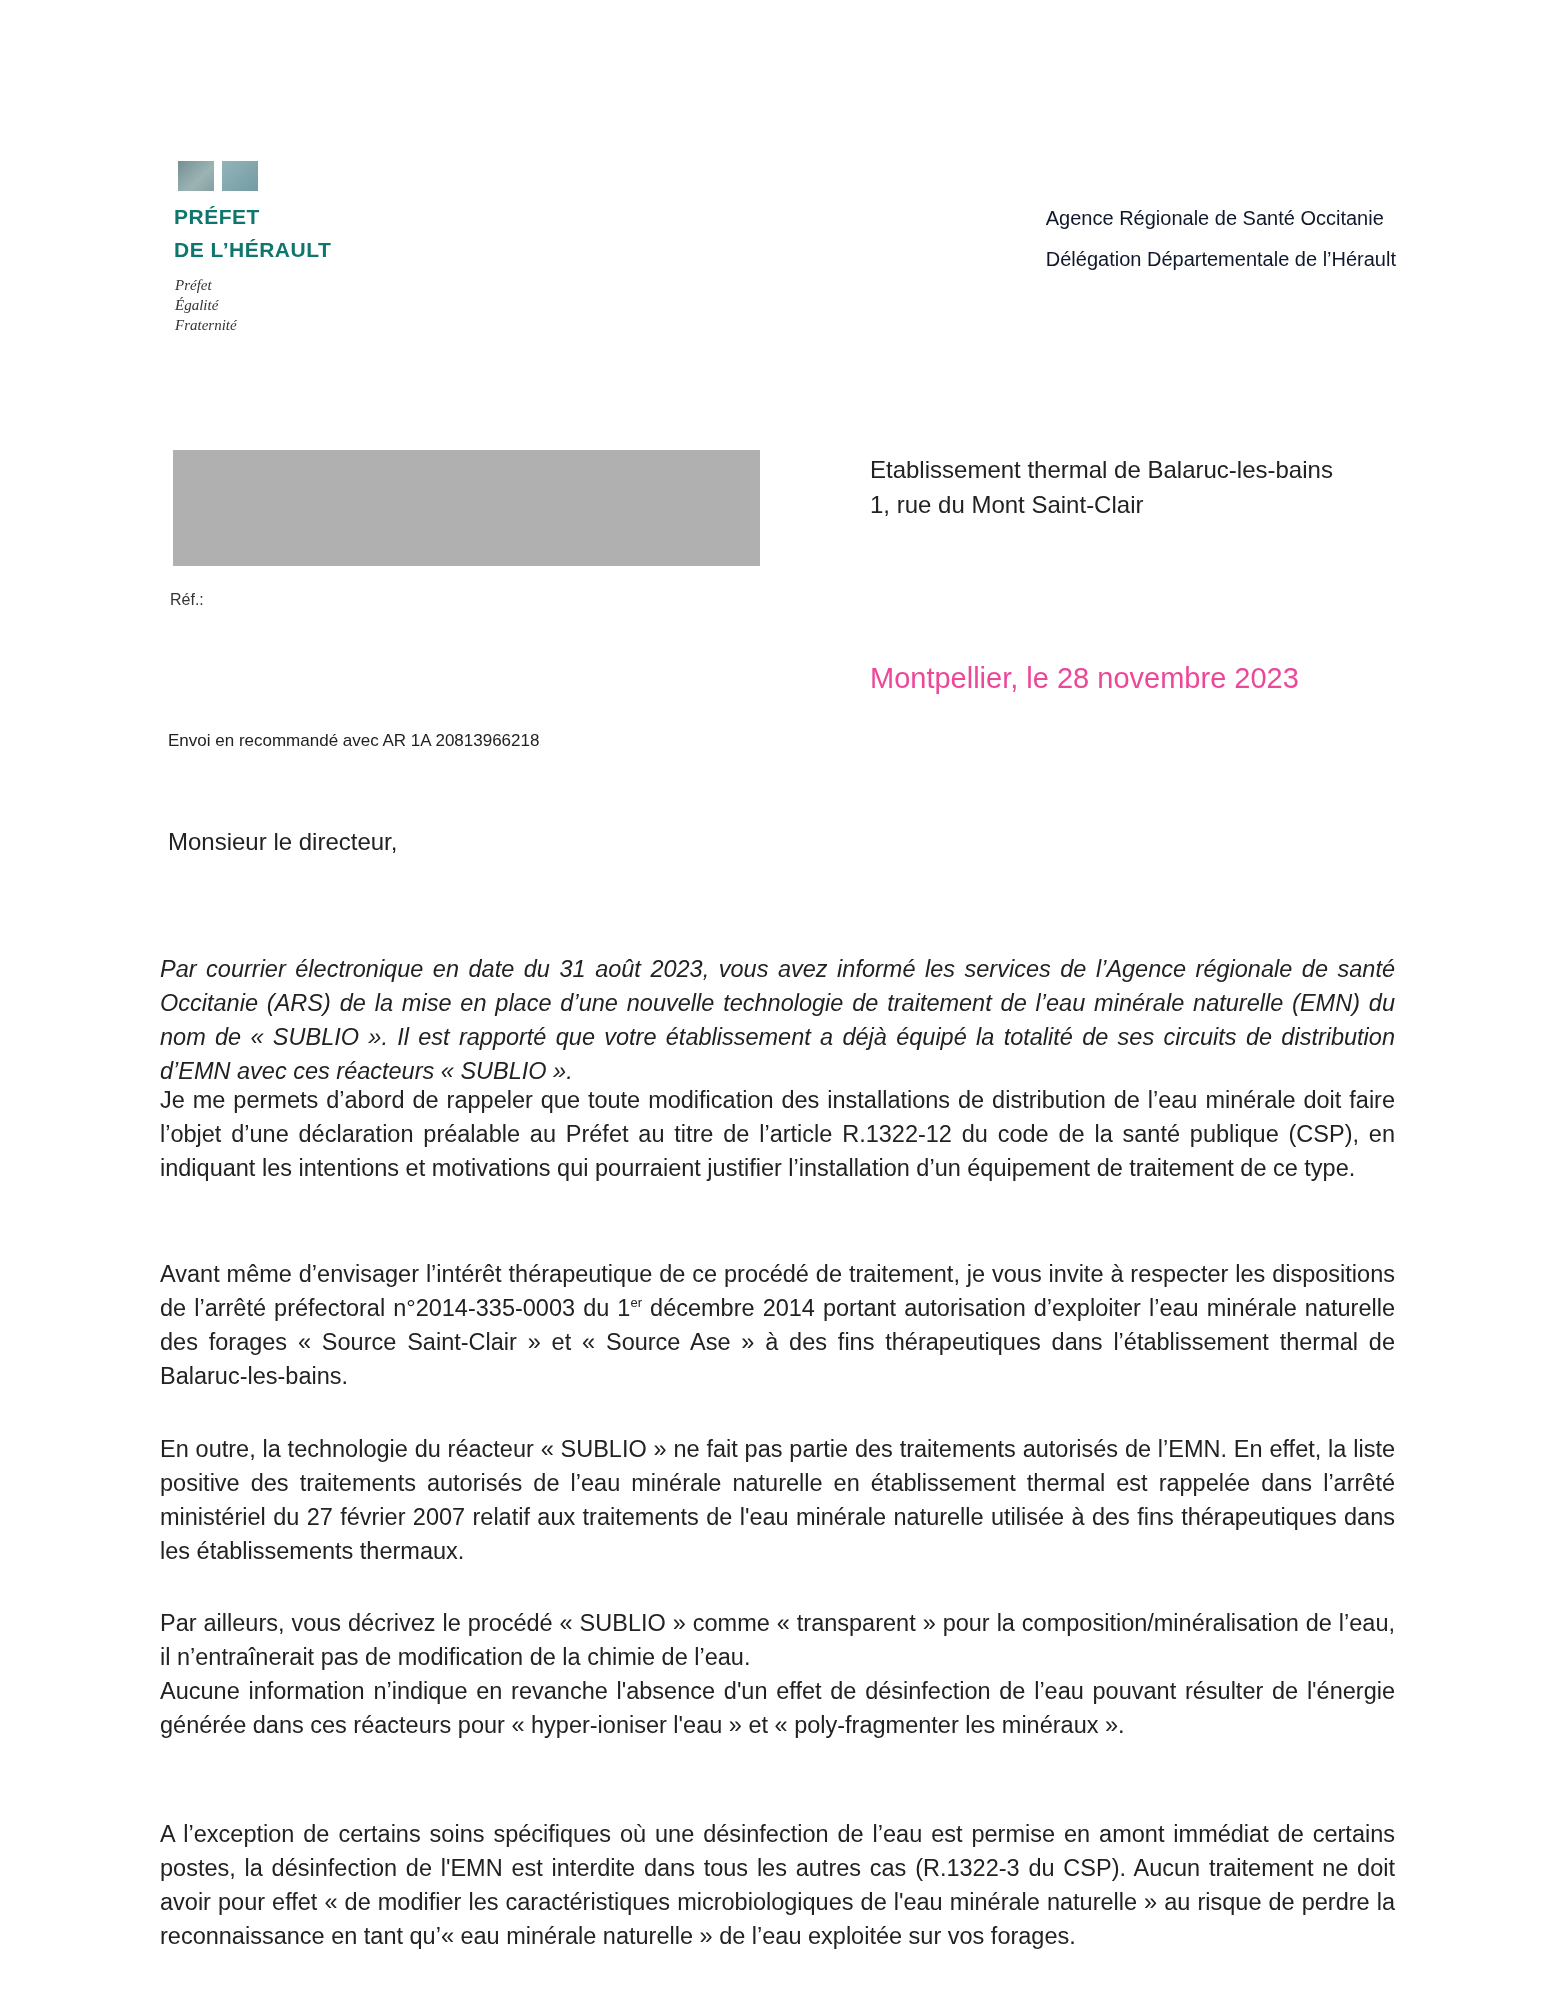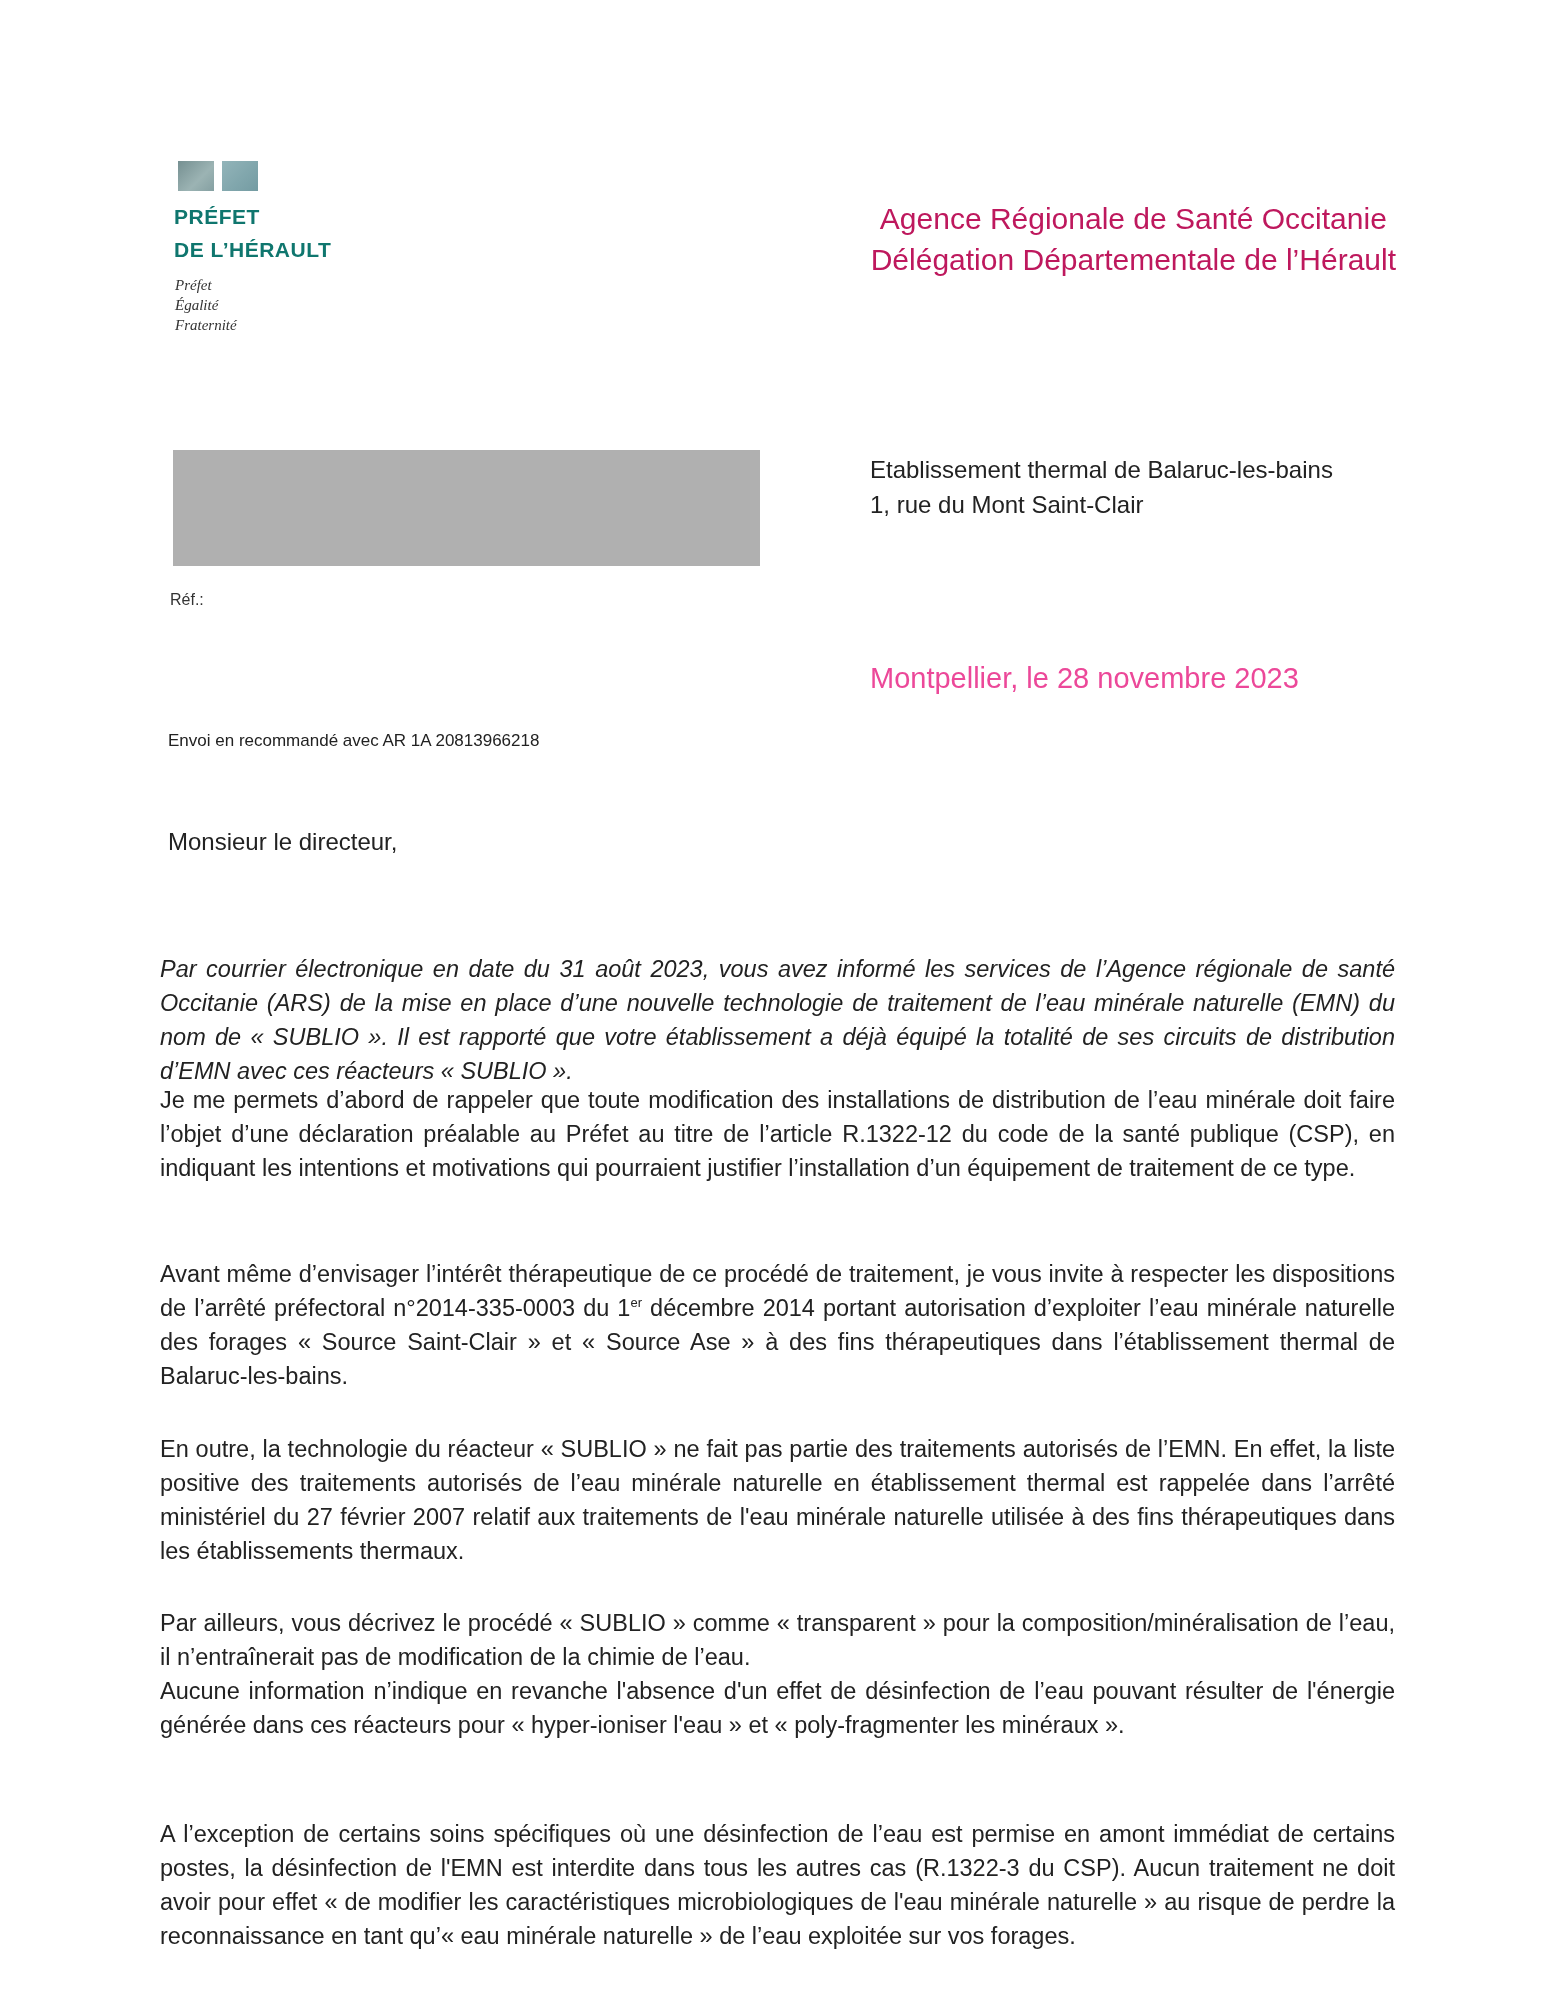--- a/index.html
+++ b/index.html
@@ -36,22 +36,22 @@
       letter-spacing: 0.5px; color: #0f766e;
     }
     .motto {
       left: 175px; top: 275px;
       font-family: "Liberation Serif", serif;
       font-style: italic; font-size: 15px; line-height: 20px; color: #333;
     }
 
     
     .ars-header {
-      right: 149px; top: 198px; text-align: center;
-      font-size: 30px; line-height: 41px; color: #be185d;
+      right: 149px; top: 198px; text-align: left;
+      font-size: 20px; line-height: 41px; color: #0f172a;
     }
 
     
     .redaction {
       left: 173px; top: 450px; width: 587px; height: 116px;
       background: #b0b0b0;
     }
     .ref {
       left: 170px; top: 591px; font-size: 16px; color: #333;
     }

